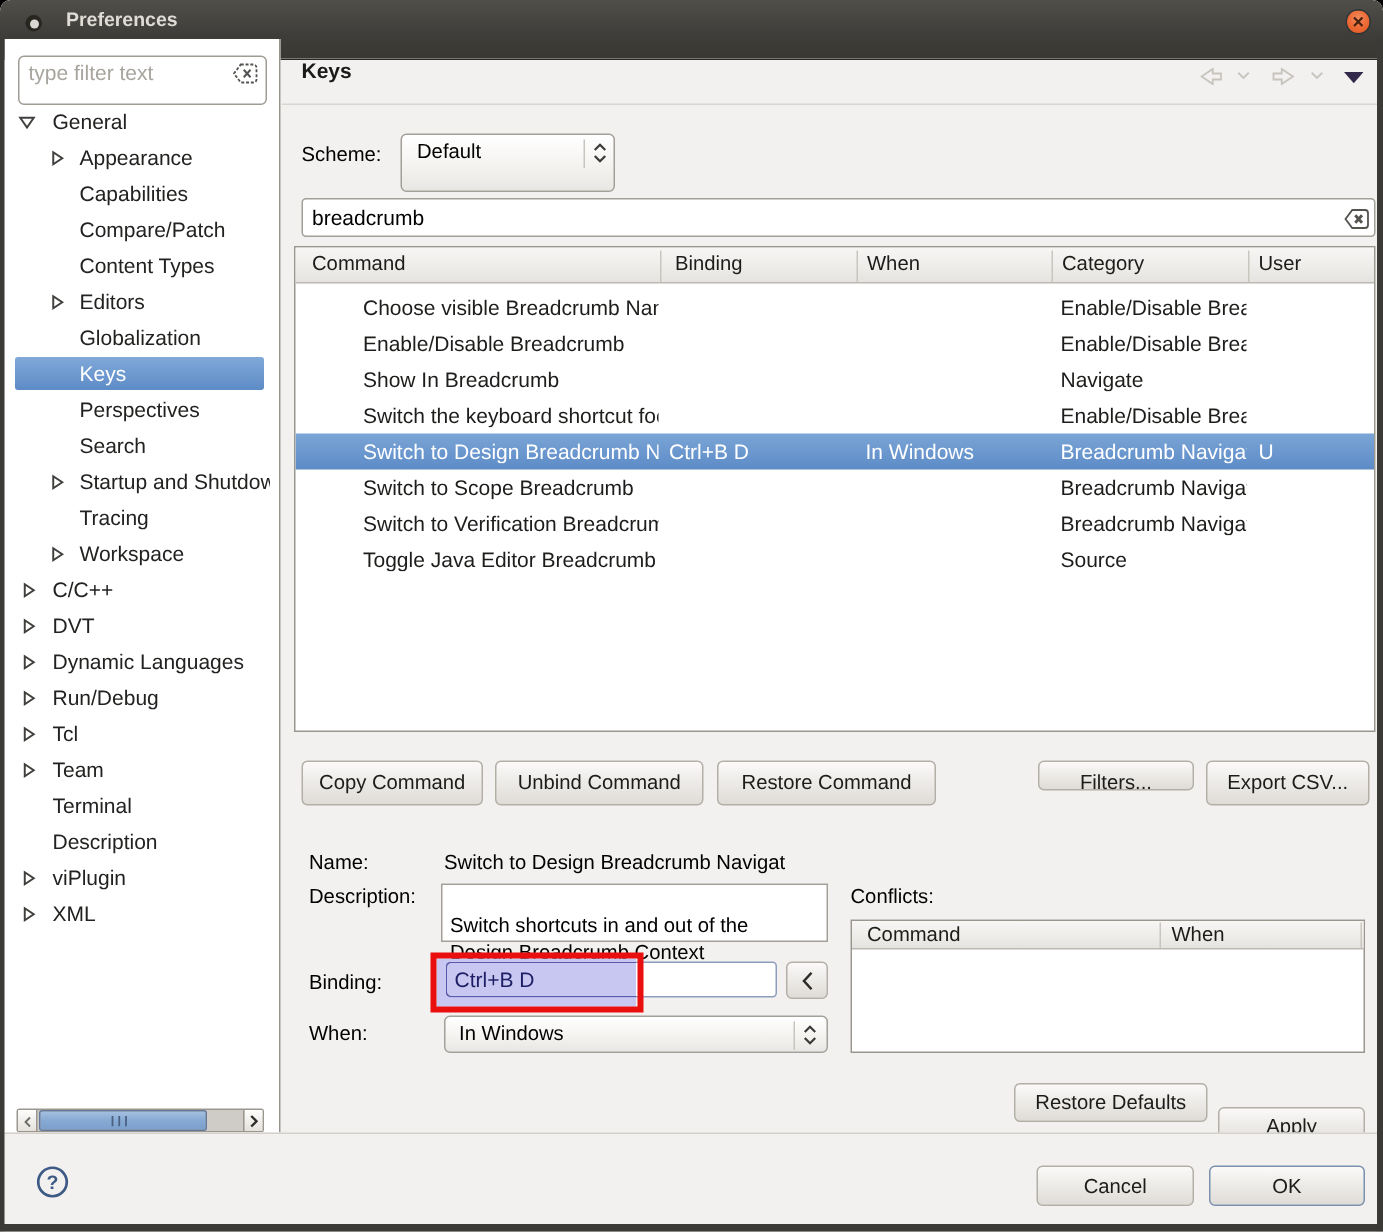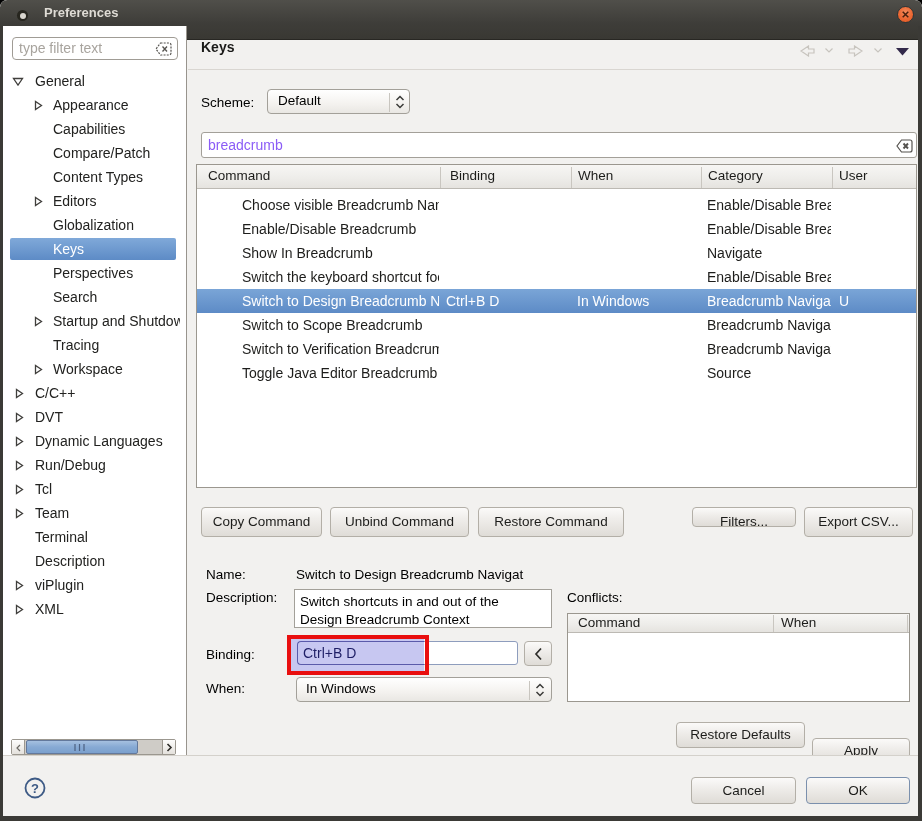--- a/index.html
+++ b/index.html
@@ -13,21 +13,21 @@
 .dot-btn { position:absolute; left:17px; top:10px; width:11px; height:11px; border-radius:50%; background:#27261f; }
 .dot-btn::after { content:""; position:absolute; left:2.5px; top:2.5px; width:6px; height:6px; border-radius:50%; background:#d9d6cf; }
 .close-btn { position:absolute; left:897px; top:6px; width:17px; height:17px; border-radius:50%; border:1px solid #2f3536;
   background:radial-gradient(circle at 50% 35%, #f28b5d, #ec6a36 50%, #e05620); }
 .close-btn svg { position:absolute; left:4px; top:4px; }
 .border-left { position:absolute; left:0; top:26px; width:3px; height:795px; background:#3b3a36; }
 .border-right { position:absolute; left:918px; top:26px; width:4px; height:795px; background:#3b3a36; }
 .border-bottom { position:absolute; left:0; top:816px; width:922px; height:5px; background:#3b3a36; }
 
 .tree-panel { position:absolute; left:3px; top:26px; width:184px; height:729px; background:#fff; border-right:1px solid #98948d; overflow:hidden; }
-.filter-box { position:absolute; left:9px; top:11px; width:166px; height:23px; background:#fff; border:1px solid #a09c95; border-radius:4px; }
+.filter-box { position:absolute; left:9px; top:11px; width:166px; height:33px; background:#fff; border:1px solid #a09c95; border-radius:4px; }
 .filter-box span { position:absolute; left:6px; top:0; line-height:21px; font-size:14px; color:#a8a49e; }
 .trow { position:absolute; left:0; width:184px; height:24px; line-height:24px; font-size:14px; color:#222220; white-space:nowrap; }
 .trow .lbl { position:absolute; top:0; }
 .trow svg { position:absolute; top:7px; }
 .tsel { position:absolute; left:7px; top:212px; width:166px; height:22px; background:linear-gradient(#80a9d9,#5d8bc6); border-radius:2px; }
 
 .right-panel { position:absolute; left:188px; top:26px; width:730px; height:790px; }
 .keys-head { position:absolute; left:0; top:0; width:730px; height:44px; border-bottom:1px solid #d9d6d1; }
 .keys-head b { position:absolute; left:13px; top:13px; font-size:14px; color:#1a1a18; }
 
@@ -206,29 +206,29 @@
           <path d="M6.5 1 V4 H1 V8 H6.5 V11 L14 6 Z" fill="none" stroke="#c7c4be" stroke-width="1.2"></path>
         </svg>
       <svg style="position:absolute;left:686px;top:22px" width="8" height="5" viewBox="0 0 8 5">
           <path d="M0.5 0.5 L4 4 L7.5 0.5" fill="none" stroke="#c7c4be" stroke-width="1.2"></path>
         </svg>
       <svg style="position:absolute;left:708px;top:22px" width="13" height="8" viewBox="0 0 13 8">
           <path d="M0 0 H13 L6.5 7.5 Z" fill="#32294a"></path>
         </svg>
     </div>
     <span class="abs" style="left:13px;top:68px;font-size:13.5px;line-height:17px;">Scheme:</span>
-    <div class="combo" style="left:79px;top:63px;width:143px;height:25px;">
+    <div class="combo" style="left:79px;top:63px;width:143px;height:39px;">
       <span class="abs" style="left:10px;top:3px;font-size:13.5px;">Default</span>
       <div class="abs" style="left:121px;top:3px;width:1px;height:19px;background:#c8c5bf;"></div>
       <svg style="position:absolute;left:127px;top:5px" width="10" height="14" viewBox="0 0 10 14">
           <path d="M1.5 5 L5 1.5 L8.5 5 M1.5 9 L5 12.5 L8.5 9" fill="none" stroke="#3b3b39" stroke-width="1.5"></path>
         </svg>
     </div>
     <div class="input" style="left:13px;top:106px;width:716px;height:26px;">
-      <span class="abs" style="left:6px;top:4px;font-size:14px;color:#8b5cf6;">breadcrumb</span>
+      <span class="abs" style="left:6px;top:4px;font-size:14px;color:#000000;">breadcrumb</span>
       <svg style="position:absolute;left:694px;top:6px" width="17" height="14" viewBox="0 0 17 14">
         <path d="M5.5 1 H14 a2 2 0 0 1 2 2 V11 a2 2 0 0 1 -2 2 H5.5 L1 7 Z" fill="none" stroke="#55534f" stroke-width="1.2"></path>
         <path d="M7.5 4.5 L12 9.5 M12 4.5 L7.5 9.5" stroke="#55534f" stroke-width="1.9"></path>
       </svg>
     </div>
 
     <div class="abs" style="left:8px;top:138px;width:721px;height:324px;background:#fff;border:1px solid #9b978f;overflow:hidden;">
       <div class="abs" style="left:0;top:0;width:719px;height:24px;background:linear-gradient(#f7f6f4,#eeedea 55%,#e5e3df);border-bottom:1px solid #bcb9b3;font-size:13.5px;color:#1c1c1a;">
         <span class="abs" style="left:11px;top:3px;">Command</span>
         <span class="abs" style="left:253px;top:3px;">Binding</span>
@@ -279,21 +279,21 @@
 
     <div class="btn" style="left:13px;top:481px;width:121px;height:30px;line-height:28px;">Copy Command</div>
     <div class="btn" style="left:142px;top:481px;width:139px;height:30px;line-height:28px;">Unbind Command</div>
     <div class="btn" style="left:290px;top:481px;width:146px;height:30px;line-height:28px;">Restore Command</div>
     <div class="btn" style="left:504px;top:481px;width:104px;height:20px;line-height:28px;">Filters...</div>
     <div class="btn" style="left:616px;top:481px;width:109px;height:30px;line-height:28px;">Export CSV...</div>
 
     <span class="abs" style="left:18px;top:541px;font-size:13.5px;">Name:</span>
     <div class="abs" style="left:108px;top:541px;width:258px;height:17px;font-size:13.5px;overflow:hidden;white-space:nowrap;">Switch to Design Breadcrumb Navigat</div>
     <span class="abs" style="left:18px;top:564px;font-size:13.5px;">Description:</span>
-    <div class="abs" style="left:106px;top:563px;width:258px;height:39px;background:#fff;border:1px solid #a3a099;font-size:13.5px;line-height:18px;padding:3px 0 0 5px;">Switch shortcuts in and out of the<br>Design Breadcrumb Context</div>
+    <div class="abs" style="left:106px;top:563px;width:258px;height:39px;background:#fff;border:1px solid #a3a099;font-size:13.5px;line-height:18px;padding:18px 0 0 5px;">Switch shortcuts in and out of the<br>Design Breadcrumb Context</div>
 
     <span class="abs" style="left:18px;top:621px;font-size:13.5px;">Binding:</span>
     <div class="input" style="left:109px;top:615px;width:221px;height:24px;border-color:#8e9dbd;"></div>
     <div class="abs" style="left:103px;top:613px;width:133px;height:32px;background:#c7c7f1;"></div>
     <div class="abs" style="left:109px;top:615px;width:127px;height:24px;border:1.5px solid #5a5aaa;border-right:none;border-radius:4px 0 0 4px;"></div>
     <span class="abs" style="left:115px;top:619px;font-size:14px;color:#1e1e66;">Ctrl+B D</span>
     <div class="abs" style="left:99px;top:609px;width:142px;height:40px;border:4px solid #e90f0f;"></div>
     <div class="btn" style="left:336px;top:615px;width:28px;height:25px;">
       <svg style="position:absolute;left:9px;top:5px" width="9" height="14" viewBox="0 0 9 14">
           <path d="M7 1.5 L2 7 L7 12.5" fill="none" stroke="#2e2d2a" stroke-width="1.7"></path>

